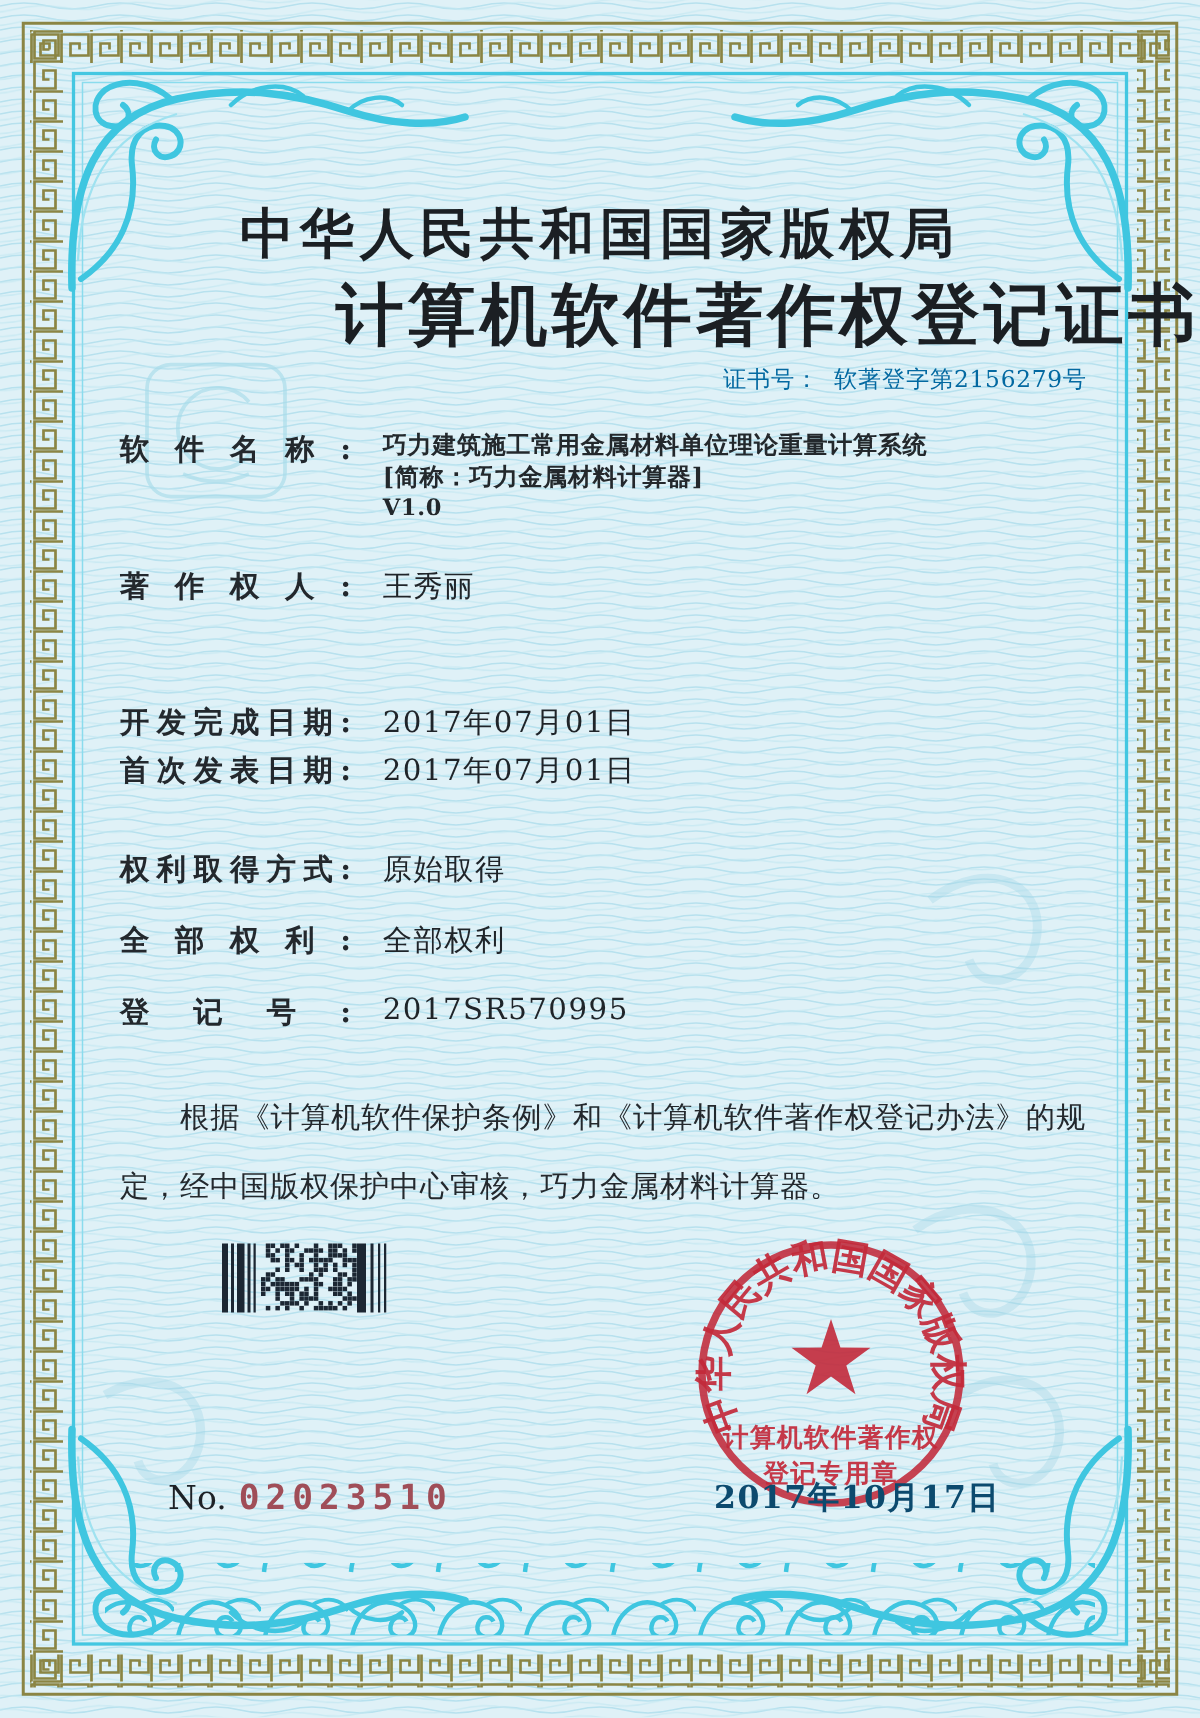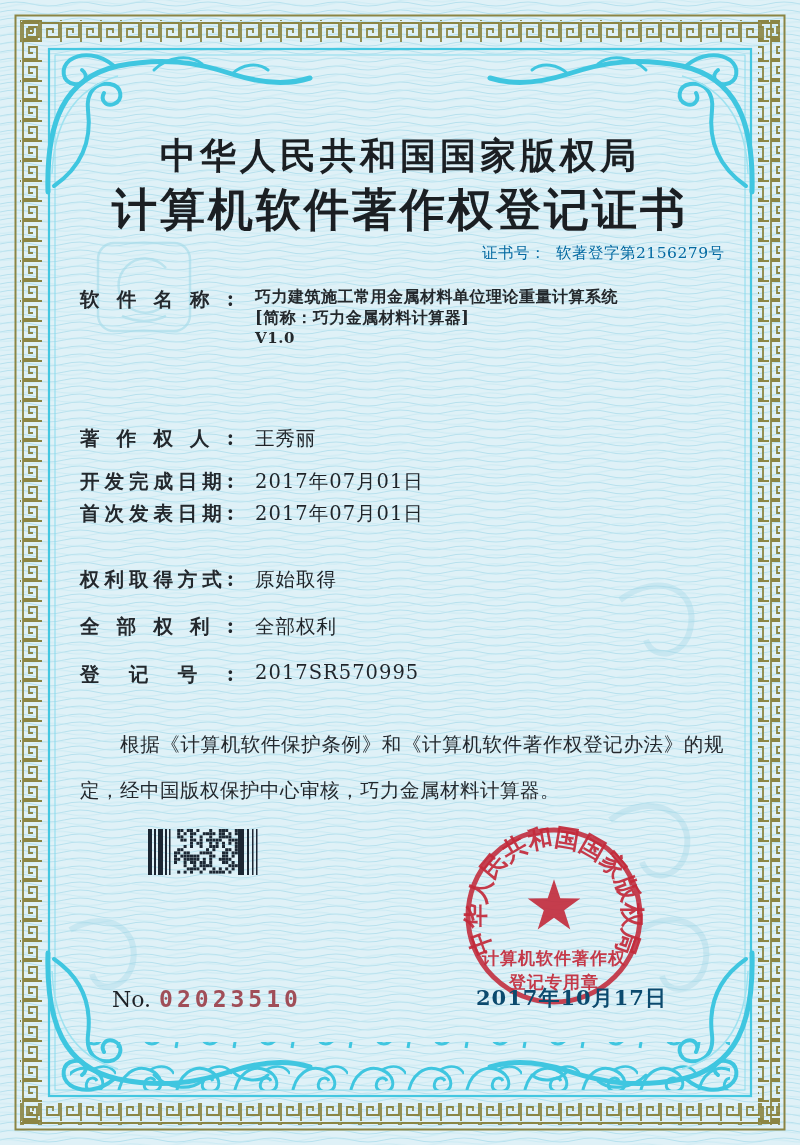--- a/index.html
+++ b/index.html
@@ -10,21 +10,21 @@
     color:#23282c;
   }
   .page{position:absolute;inset:0;width:800px;height:897px;border-radius:10px;}
   .layer{position:absolute;left:0;top:0;}
   .abs{position:absolute;}
   .title1{
     left:0;right:0;top:132px;text-align:center;
     font-size:36px;font-weight:700;letter-spacing:4px;color:#1b1f23;
   }
   .title2{
-    left:0;right:0;top:180px;text-align:center;
+    left:0;right:0;top:180px;text-align:right;
     font-size:45px;font-weight:700;letter-spacing:3px;color:#1b1f23;
   }
   .certno{
     left:482px;top:243px;font-size:15.5px;color:#0369a1;letter-spacing:0.5px;
   }
   .certno .gap{display:inline-block;width:10px;}
   .frow{left:80px;white-space:nowrap;}
   .flabel{
     display:inline-block;width:154px;vertical-align:top;
     text-align:justify;text-align-last:justify;-moz-text-align-last:justify;
@@ -128,21 +128,21 @@
 
   <div class="abs frow" style="top:286px;">
     <span class="flabel">软件名称:</span>
     <span class="sw-lines">
       <div class="sw1">巧力建筑施工常用金属材料单位理论重量计算系统</div>
       <div class="sw2">[简称：巧力金属材料计算器]</div>
       <div class="sw3">V1.0</div>
     </span>
   </div>
 
-  <div class="abs frow" style="top:377px;margin-top:48px;">
+  <div class="abs frow" style="top:377px;">
     <span class="flabel">著作权人:</span>
     <span class="fval">王秀丽</span>
   </div>
 
   <div class="abs frow" style="top:468px;">
     <span class="flabel">开发完成日期:</span>
     <span class="fval">2017年07月01日</span>
   </div>
 
   <div class="abs frow" style="top:500px;">

